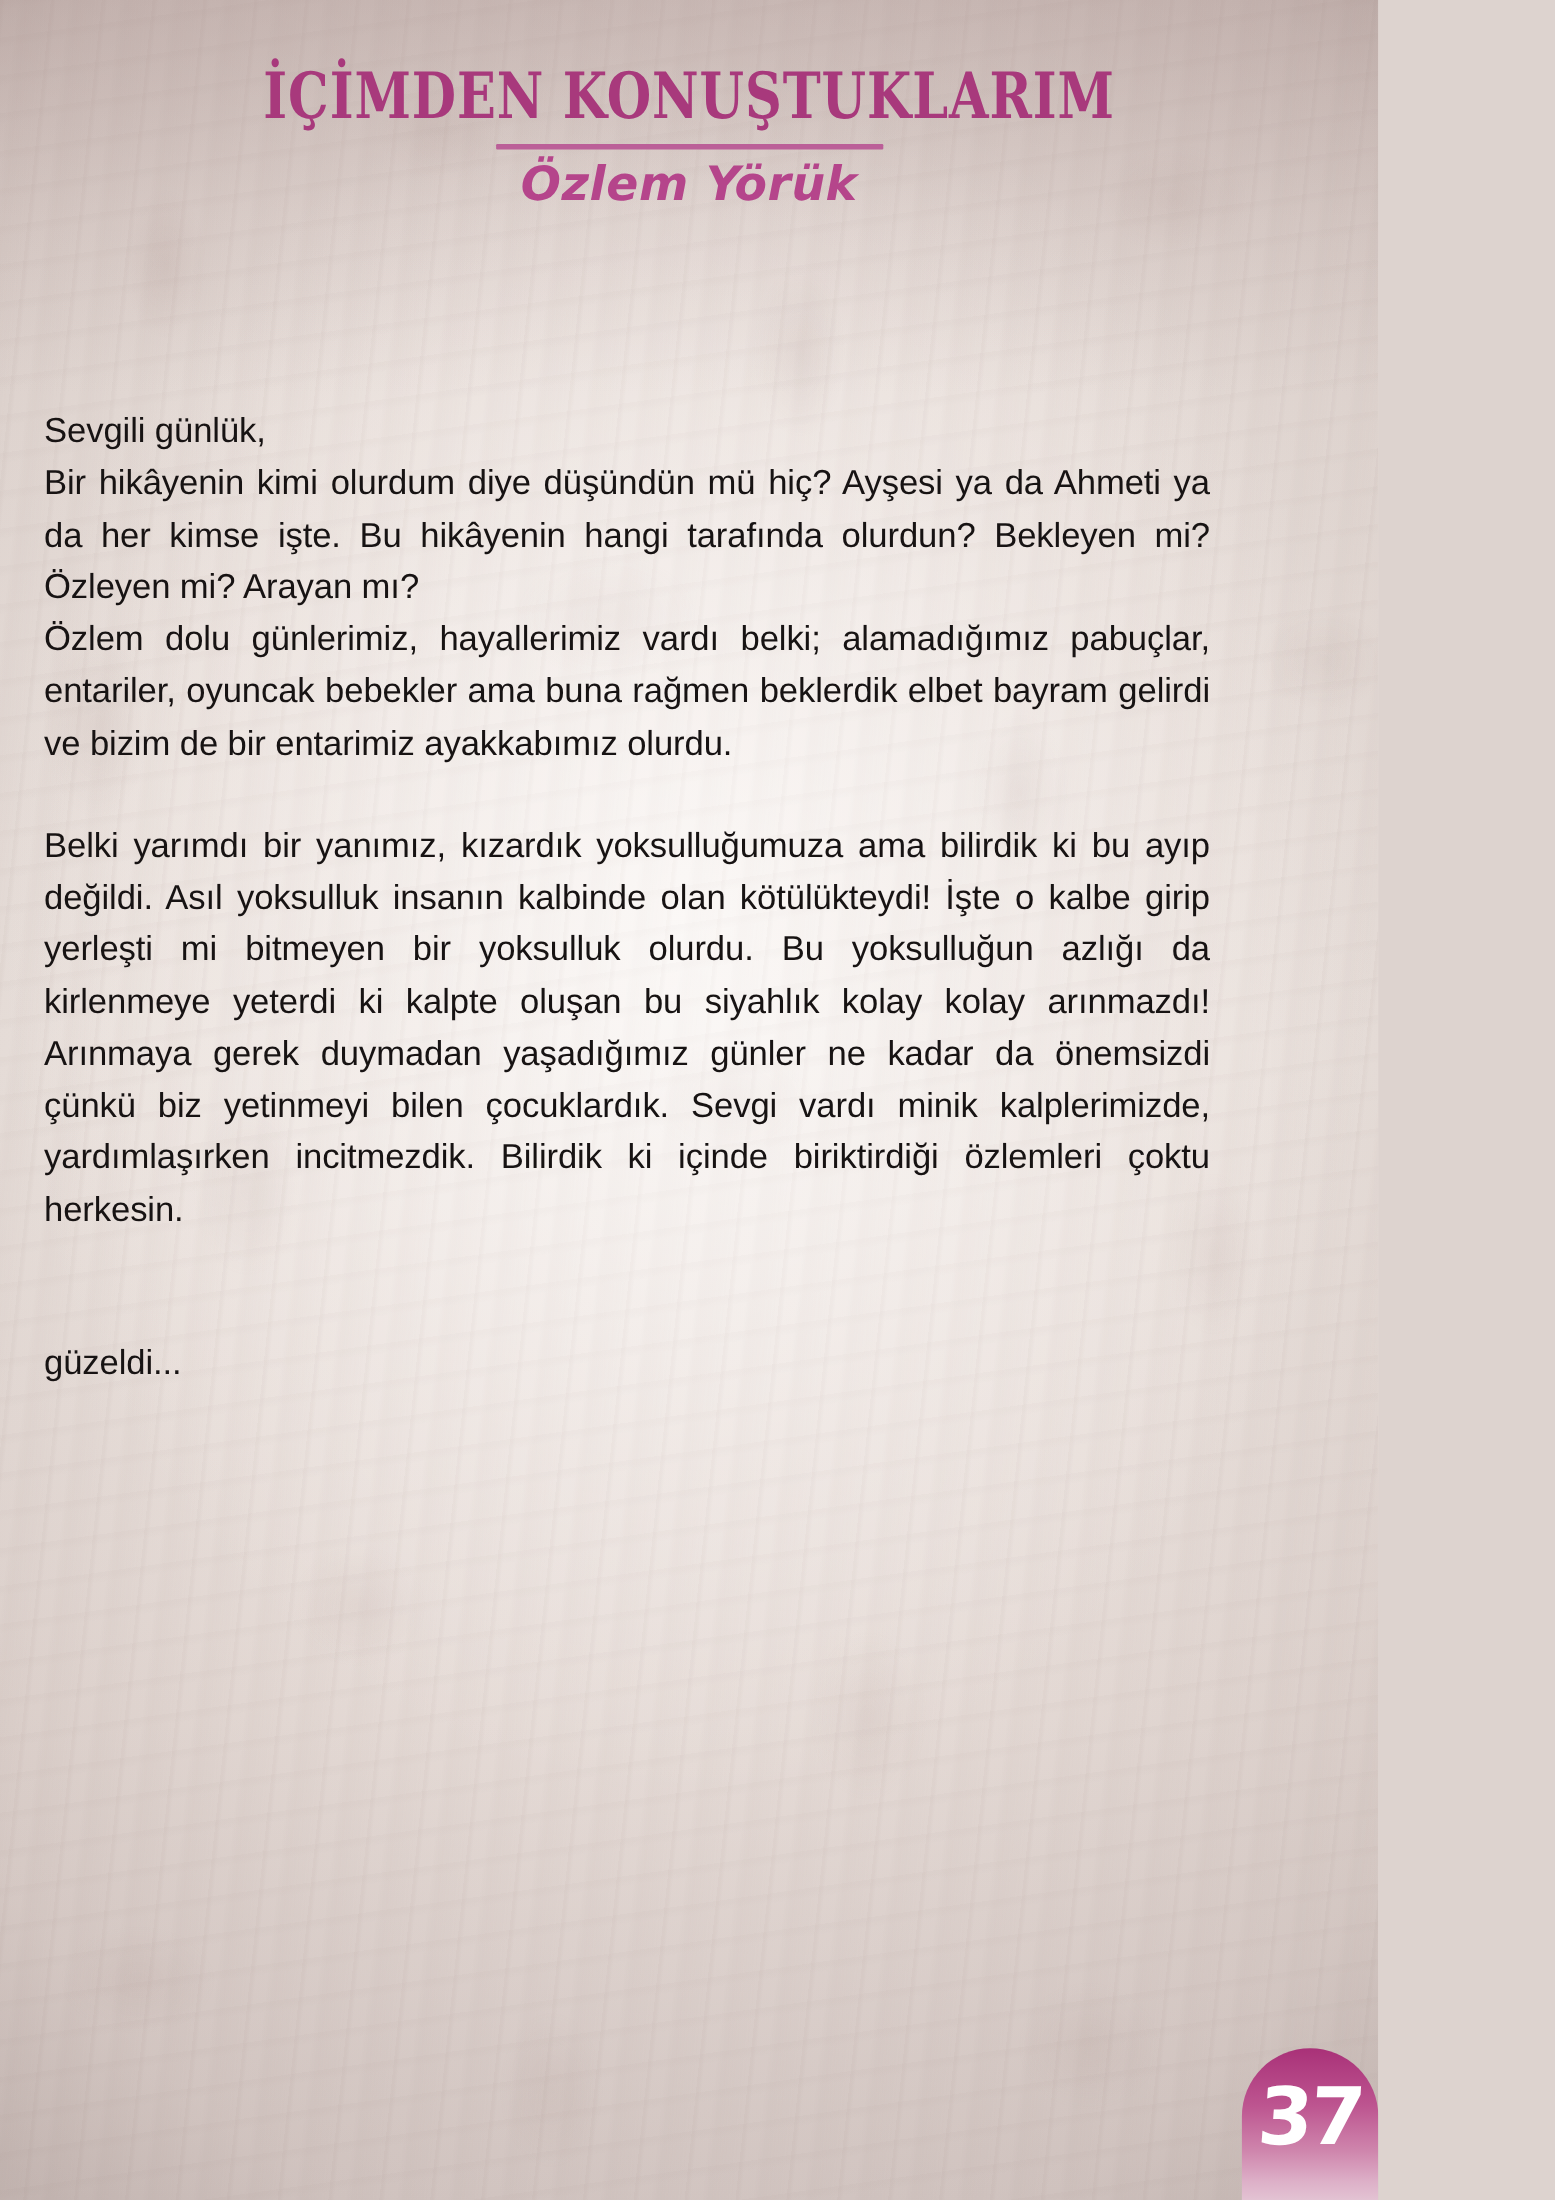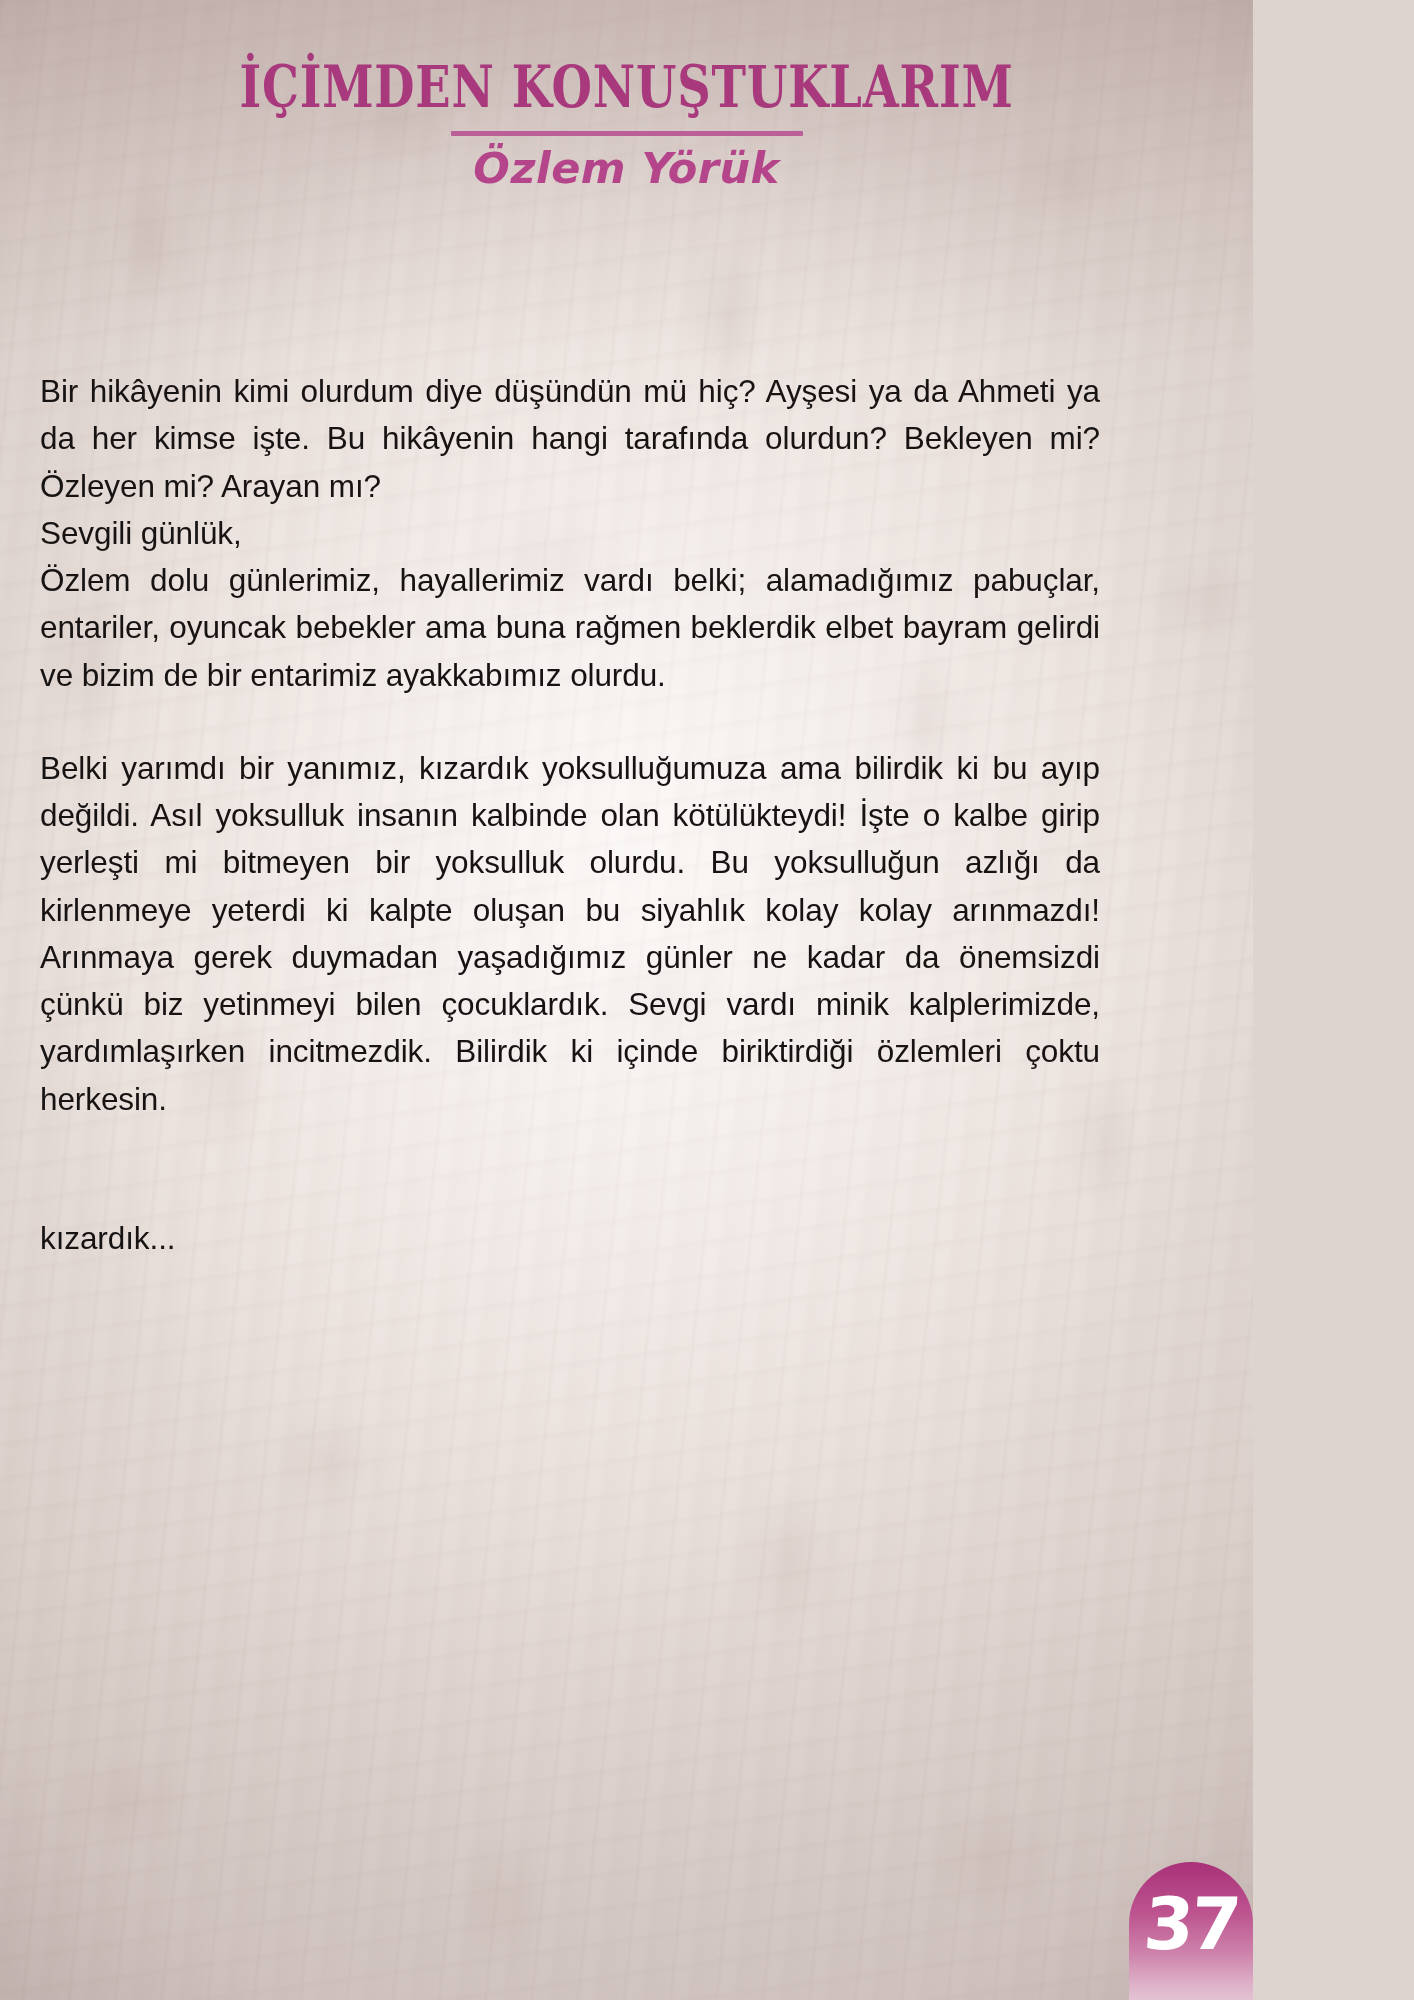--- a/index.html
+++ b/index.html
@@ -205,28 +205,28 @@
 
   <div class="content">
 
     <div class="title-block">
       <h1 class="article-title">İÇİMDEN KONUŞTUKLARIM</h1>
       <div class="title-rule"></div>
       <div class="author-name">Özlem Yörük</div>
     </div>
 
     <div class="body-col">
+      <p class="para plain">Sevgili günlük,</p>
       <p class="para justify">Bir hikâyenin kimi olurdum diye düşündün mü hiç? Ayşesi ya da Ahmeti ya da her kimse işte. Bu hikâyenin hangi tarafında olurdun? Bekleyen mi? Özleyen mi? Arayan mı?</p>
-      <p class="para plain">Sevgili günlük,</p>
       <p class="para justify">Özlem dolu günlerimiz, hayallerimiz vardı belki; alamadığımız pabuçlar, entariler, oyuncak bebekler ama buna rağmen beklerdik elbet bayram gelirdi ve bizim de bir entarimiz ayakkabımız olurdu.</p>
       <div class="spacer"></div>
       <p class="para justify">Belki yarımdı bir yanımız, kızardık yoksulluğumuza ama bilirdik ki bu ayıp değildi. Asıl yoksulluk insanın kalbinde olan kötülükteydi! İşte o kalbe girip yerleşti mi bitmeyen bir yoksulluk olurdu. Bu yoksulluğun azlığı da kirlenmeye yeterdi ki kalpte oluşan bu siyahlık kolay kolay arınmazdı! Arınmaya gerek duymadan yaşadığımız günler ne kadar da önemsizdi çünkü biz yetinmeyi bilen çocuklardık. Sevgi vardı minik kalplerimizde, yardımlaşırken incitmezdik. Bilirdik ki içinde biriktirdiği özlemleri çoktu herkesin.</p>
       <div class="spacer"></div>
       <div class="spacer"></div>
-      <p class="para plain">kızardık...</p>
+      <p class="para plain">güzeldi...</p>
     </div>
 
   </div>
 
   <div class="page-badge">
     <div class="page-badge-number">37</div>
   </div>
 
 </div>
 

